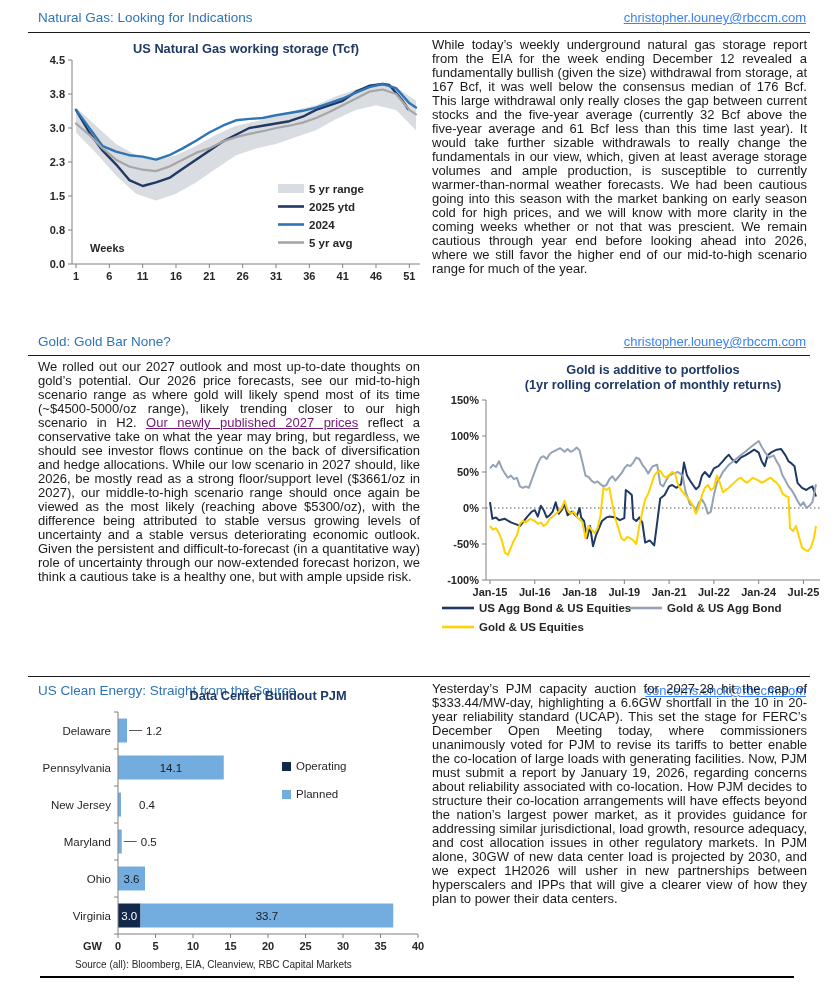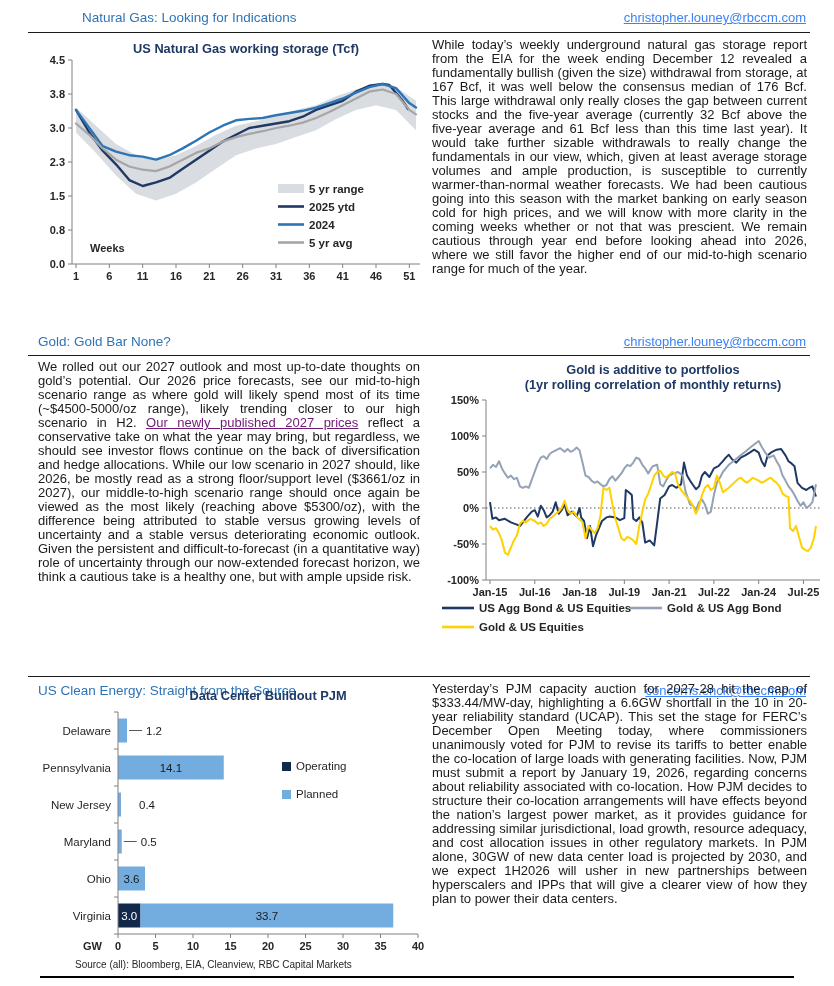--- a/index.html
+++ b/index.html
@@ -23,21 +23,21 @@
   .chart{ position:absolute; }
   .src-note{ position:absolute; left:75px; top:959px; font-size:10px; color:#262626; }
   .bottom-rule{ position:absolute; left:40px; right:40px; top:976px; border-top:2px solid #000; }
   svg text{ font-family:"Liberation Sans", sans-serif; }
 </style>
 </head>
 <body>
 
 <div class="page">
 
-  <div class="sec-head" style="top:10px;margin-left:44px;">
+  <div class="sec-head" style="top:10px;">
     <span class="sec-title">Natural Gas: Looking for Indications</span>
     <a class="email-link">christopher.louney@rbccm.com</a>
   </div>
   <div class="rule" style="top:32px;"></div>
 
   <div class="chart" style="left:30px; top:40px; width:400px; height:262px;">
     <svg id="chart-gas" width="400" height="262">
         <text x="216" y="13" text-anchor="middle" font-size="12.8" font-weight="bold" fill="#1f3864">US Natural Gas working storage (Tcf)</text>
         <path d="M46.0,67.6L66.0,85.7L86.0,103.9L106.0,115.2L126.0,119.7L146.0,115.2L166.0,106.1L186.0,94.8L206.0,85.7L226.0,81.2L246.0,76.7L266.0,69.9L286.0,65.3L306.0,56.3L326.0,49.5L346.0,44.9L366.0,47.2L386.0,60.8L386.0,90.3L366.0,69.9L346.0,65.3L326.0,69.9L306.0,78.9L286.0,90.3L266.0,97.1L246.0,103.9L226.0,108.4L206.0,115.2L186.0,128.8L166.0,142.4L146.0,153.7L126.0,160.5L106.0,153.7L86.0,135.6L66.0,112.9L46.0,92.5Z" fill="#d9dce1" stroke="none"></path>
         <path d="M42,20L42,224L390,224" fill="none" stroke="#808080" stroke-width="1"></path>

